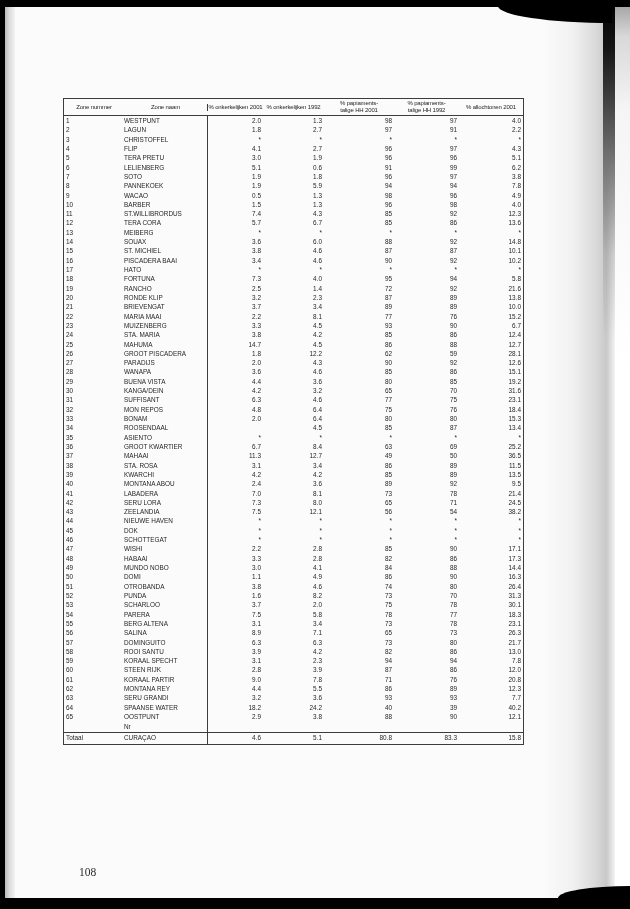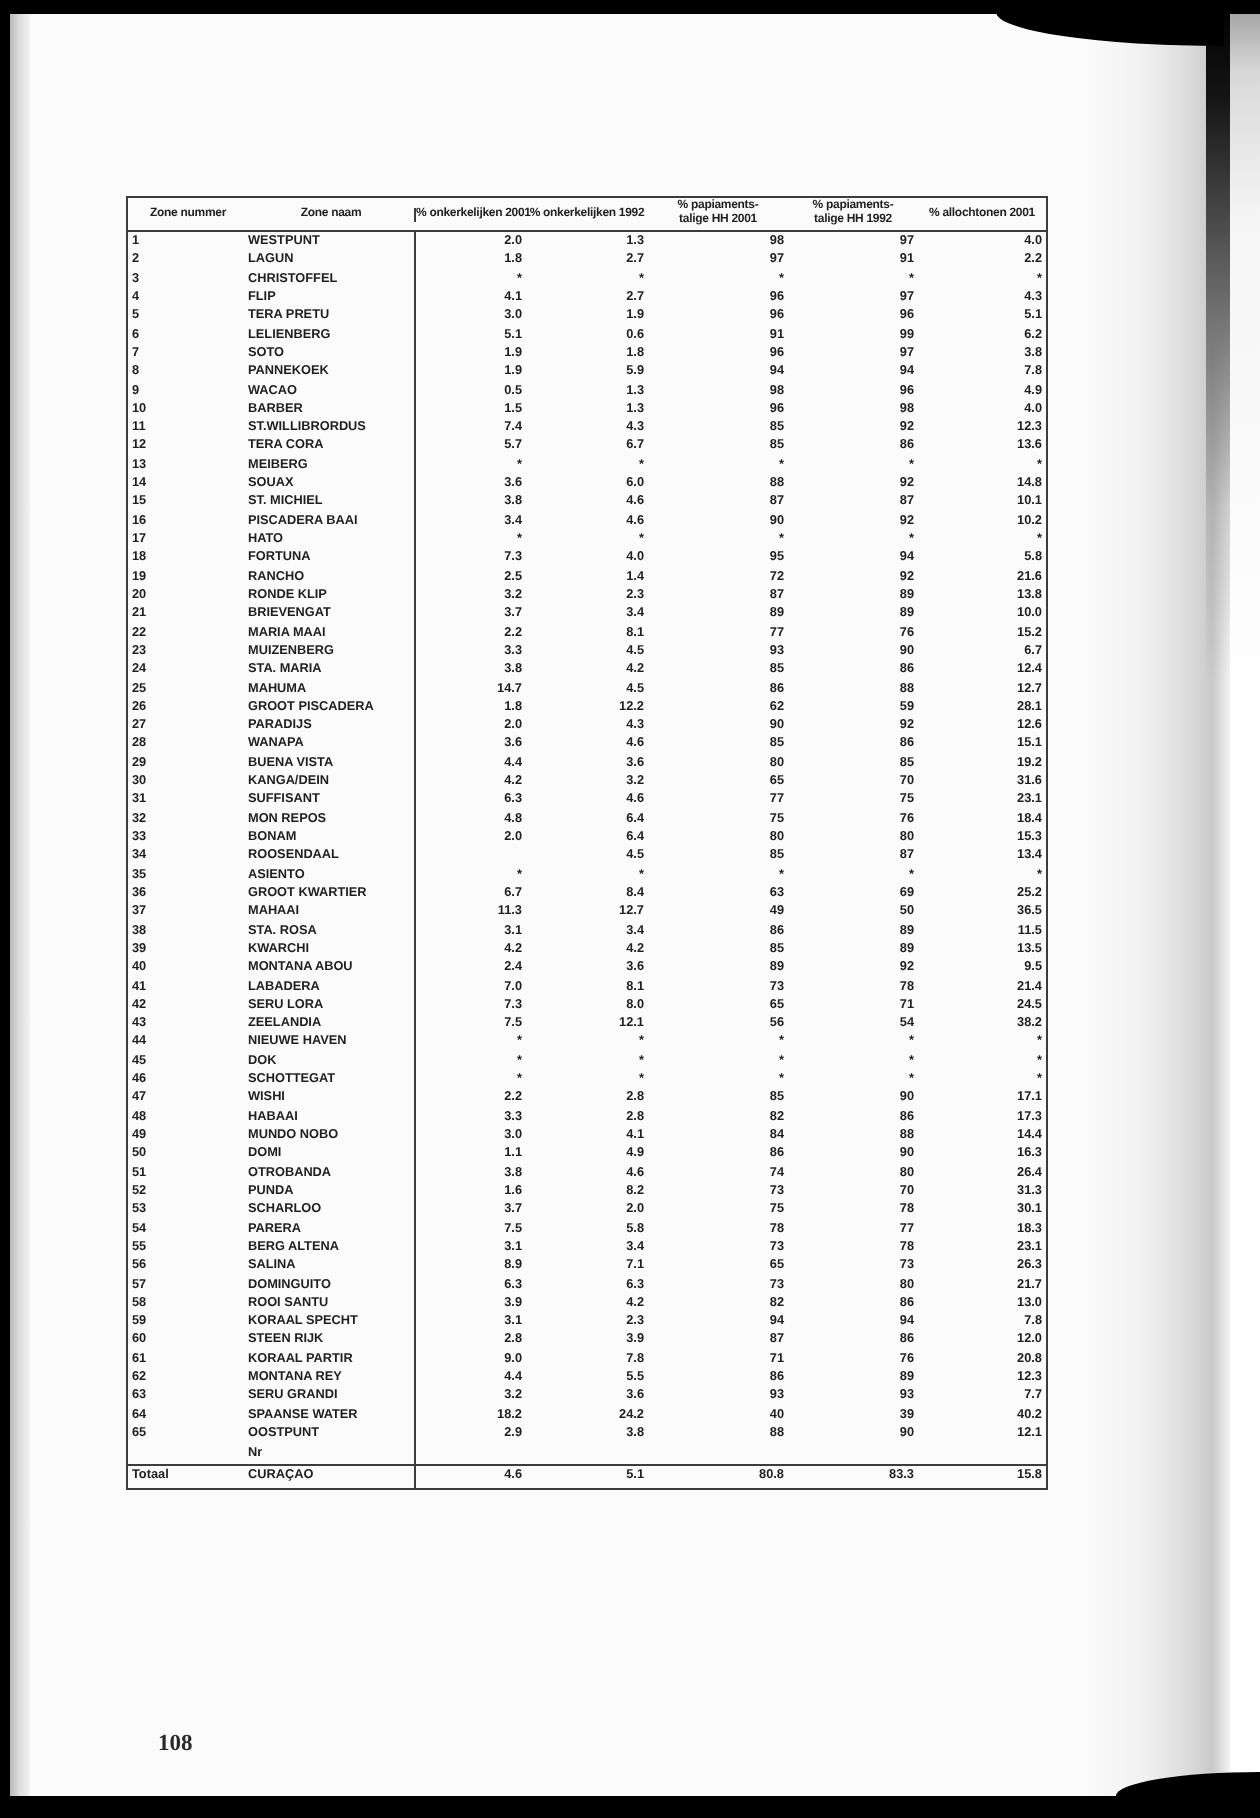--- a/index.html
+++ b/index.html
@@ -1,18 +1,18 @@
 <!DOCTYPE html>
 <html><head>
 <meta charset="utf-8">
 <style>
   html,body{margin:0;padding:0;}
   body{width:630px;height:909px;background:#000;}
   .canvas{position:relative;width:630px;height:909px;overflow:hidden;
-          background:#fbfbfb;font-family:"Liberation Sans",sans-serif;color:#1f1f1f;font-weight:bold;}
+          background:#fbfbfb;font-family:"Liberation Sans",sans-serif;color:#1f1f1f;}
   
   .left-grey-strip{position:absolute;left:5px;top:0;bottom:0;width:10px;
       background:linear-gradient(to right,#b9b9b9 0%,#dcdcdc 45%,#f3f3f3 100%);}
   .page-curl{position:absolute;right:15px;top:0;bottom:10px;width:72px;
       background:linear-gradient(to right,rgba(0,0,0,0) 0%,rgba(0,0,0,0.04) 40%,
                  rgba(0,0,0,0.13) 72%,rgba(0,0,0,0.20) 88%,rgba(0,0,0,0.03) 100%);}
   .right-page-sliver{position:absolute;right:0;top:0;bottom:0;width:15px;
       background:linear-gradient(to bottom,#9c9c9c 0%,#d8d8d8 4%,#f5f5f5 12%,#ffffff 40%,#ffffff 100%);}
   .right-dark-band{position:absolute;right:15px;top:0;width:12px;height:340px;
       background:linear-gradient(to bottom,#000 0%,#141414 14%,#6e6e6e 45%,

